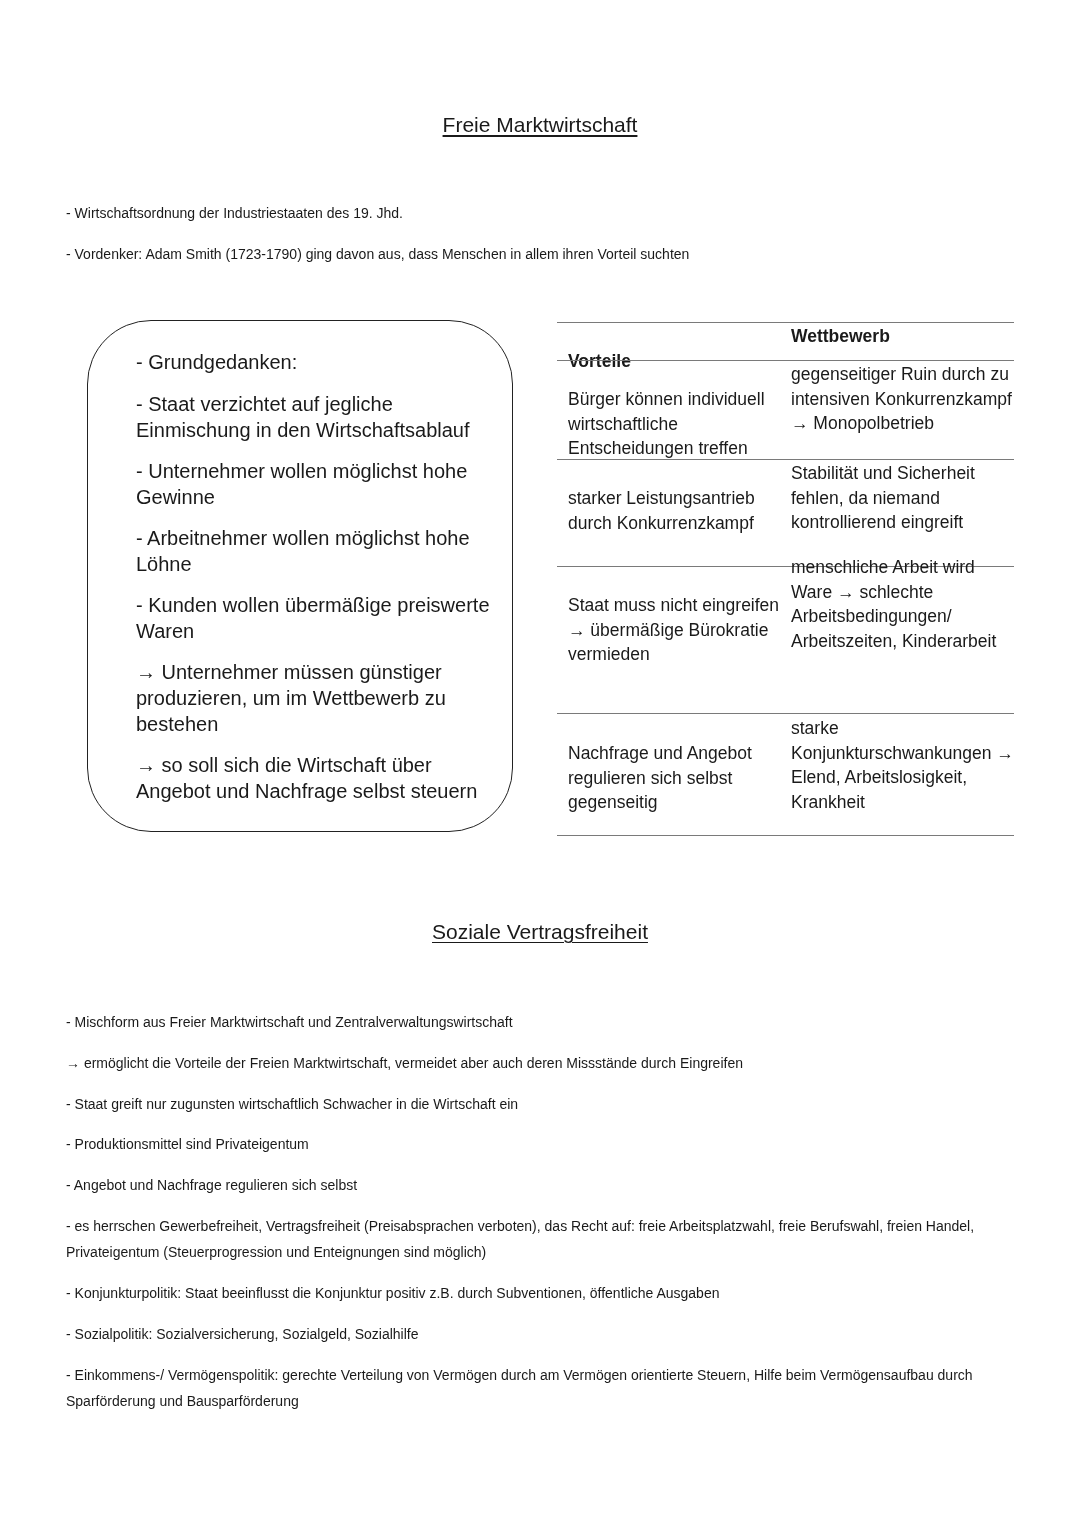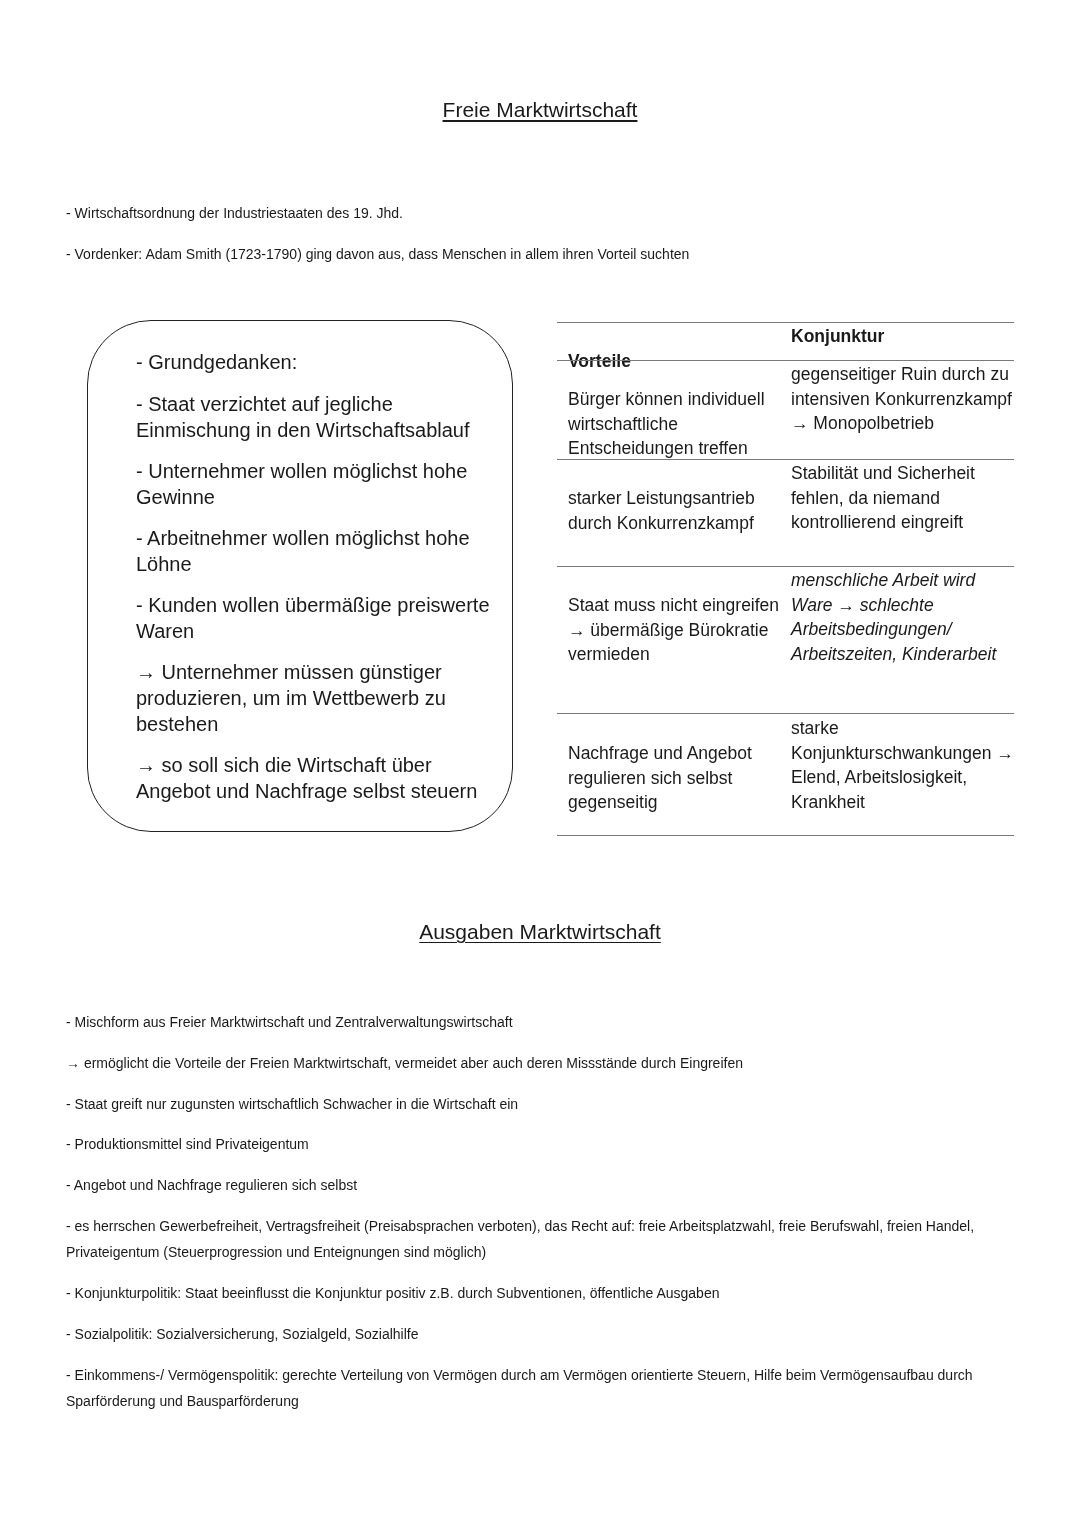--- a/index.html
+++ b/index.html
@@ -18,21 +18,21 @@
     .title {
       position: absolute;
       left: 0;
       width: 1080px;
       text-align: center;
       font-size: 21px;
       text-decoration: underline;
       text-underline-offset: 3px;
       text-decoration-thickness: 1px;
     }
-    #title-freie { top: 98px; text-decoration: underline; }
+    #title-freie { top: 113px; text-decoration: underline; }
     #title-soziale { top: 920px; }
 
     .line {
       position: absolute;
       left: 66px;
       font-size: 14px;
       line-height: 26px;
       white-space: nowrap;
     }
     .line.wrap {
@@ -87,41 +87,41 @@
 <div class="box-text" style="top:391px;">- Staat verzichtet auf jegliche Einmischung in den Wirtschaftsablauf</div>
 <div class="box-text" style="top:458px;">-  Unternehmer wollen möglichst hohe Gewinne</div>
 <div class="box-text" style="top:525px;">- Arbeitnehmer wollen möglichst hohe Löhne</div>
 <div class="box-text" style="top:592px;">- Kunden wollen übermäßige preiswerte Waren</div>
 <div class="box-text" style="top:659px;">→ Unternehmer müssen günstiger produzieren, um im Wettbewerb zu bestehen</div>
 <div class="box-text" style="top:752px;">→ so soll sich die Wirtschaft über Angebot und Nachfrage selbst steuern</div>
 
 <div>
   <div class="hline" style="top:322px;"></div>
   <div class="cell col1 head" style="top:324px;">Vorteile</div>
-  <div class="cell col2 head" style="top:324px;">Konjunktur</div>
+  <div class="cell col2 head" style="top:324px;">Wettbewerb</div>
   <div class="hline" style="top:360px;"></div>
 
   <div class="cell col1" style="top:362px;">Bürger können individuell wirtschaftliche Entscheidungen treffen</div>
   <div class="cell col2" style="top:362px;">gegenseitiger Ruin durch zu intensiven Konkurrenzkampf → Monopolbetrieb</div>
   <div class="hline" style="top:459px;"></div>
 
   <div class="cell col1" style="top:461px;">starker Leistungsantrieb durch Konkurrenzkampf</div>
   <div class="cell col2" style="top:461px;">Stabilität und Sicherheit fehlen, da niemand kontrollierend eingreift</div>
   <div class="hline" style="top:566px;"></div>
 
   <div class="cell col1" style="top:568px;">Staat muss nicht eingreifen → übermäßige Bürokratie vermieden</div>
-  <div class="cell col2" style="top:568px;font-style:italic;">menschliche Arbeit wird Ware → schlechte Arbeitsbedingungen/ Arbeitszeiten, Kinderarbeit</div>
+  <div class="cell col2" style="top:555px;">menschliche Arbeit wird Ware → schlechte Arbeitsbedingungen/ Arbeitszeiten, Kinderarbeit</div>
   <div class="hline" style="top:713px;"></div>
 
   <div class="cell col1" style="top:716px;">Nachfrage und Angebot regulieren sich selbst gegenseitig</div>
   <div class="cell col2" style="top:716px;">starke Konjunkturschwankungen → Elend, Arbeitslosigkeit, Krankheit</div>
   <div class="hline" style="top:835px;"></div>
 </div>
 
-<div id="title-soziale" class="title">Ausgaben Marktwirtschaft</div>
+<div id="title-soziale" class="title">Soziale Vertragsfreiheit</div>
 
 <div class="line" style="top:1009px;">- Mischform aus Freier Marktwirtschaft und Zentralverwaltungswirtschaft</div>
 <div class="line" style="top:1050px;">→ ermöglicht die Vorteile der Freien Marktwirtschaft, vermeidet aber auch deren Missstände durch Eingreifen</div>
 <div class="line" style="top:1091px;">- Staat greift nur zugunsten wirtschaftlich Schwacher in die Wirtschaft ein</div>
 <div class="line" style="top:1131px;">- Produktionsmittel sind Privateigentum</div>
 <div class="line" style="top:1172px;">- Angebot und Nachfrage regulieren sich selbst</div>
 <div class="line wrap" style="top:1213px;">- es herrschen Gewerbefreiheit, Vertragsfreiheit (Preisabsprachen verboten), das Recht auf: freie Arbeitsplatzwahl, freie Berufswahl, freien Handel, Privateigentum (Steuerprogression und Enteignungen sind möglich)</div>
 <div class="line" style="top:1280px;">- Konjunkturpolitik: Staat beeinflusst die Konjunktur positiv z.B. durch Subventionen, öffentliche Ausgaben</div>
 <div class="line" style="top:1321px;">- Sozialpolitik: Sozialversicherung, Sozialgeld, Sozialhilfe</div>
 <div class="line wrap" style="top:1362px;">- Einkommens-/ Vermögenspolitik: gerechte Verteilung von Vermögen durch am Vermögen orientierte Steuern, Hilfe beim Vermögensaufbau durch Sparförderung und Bausparförderung</div>

